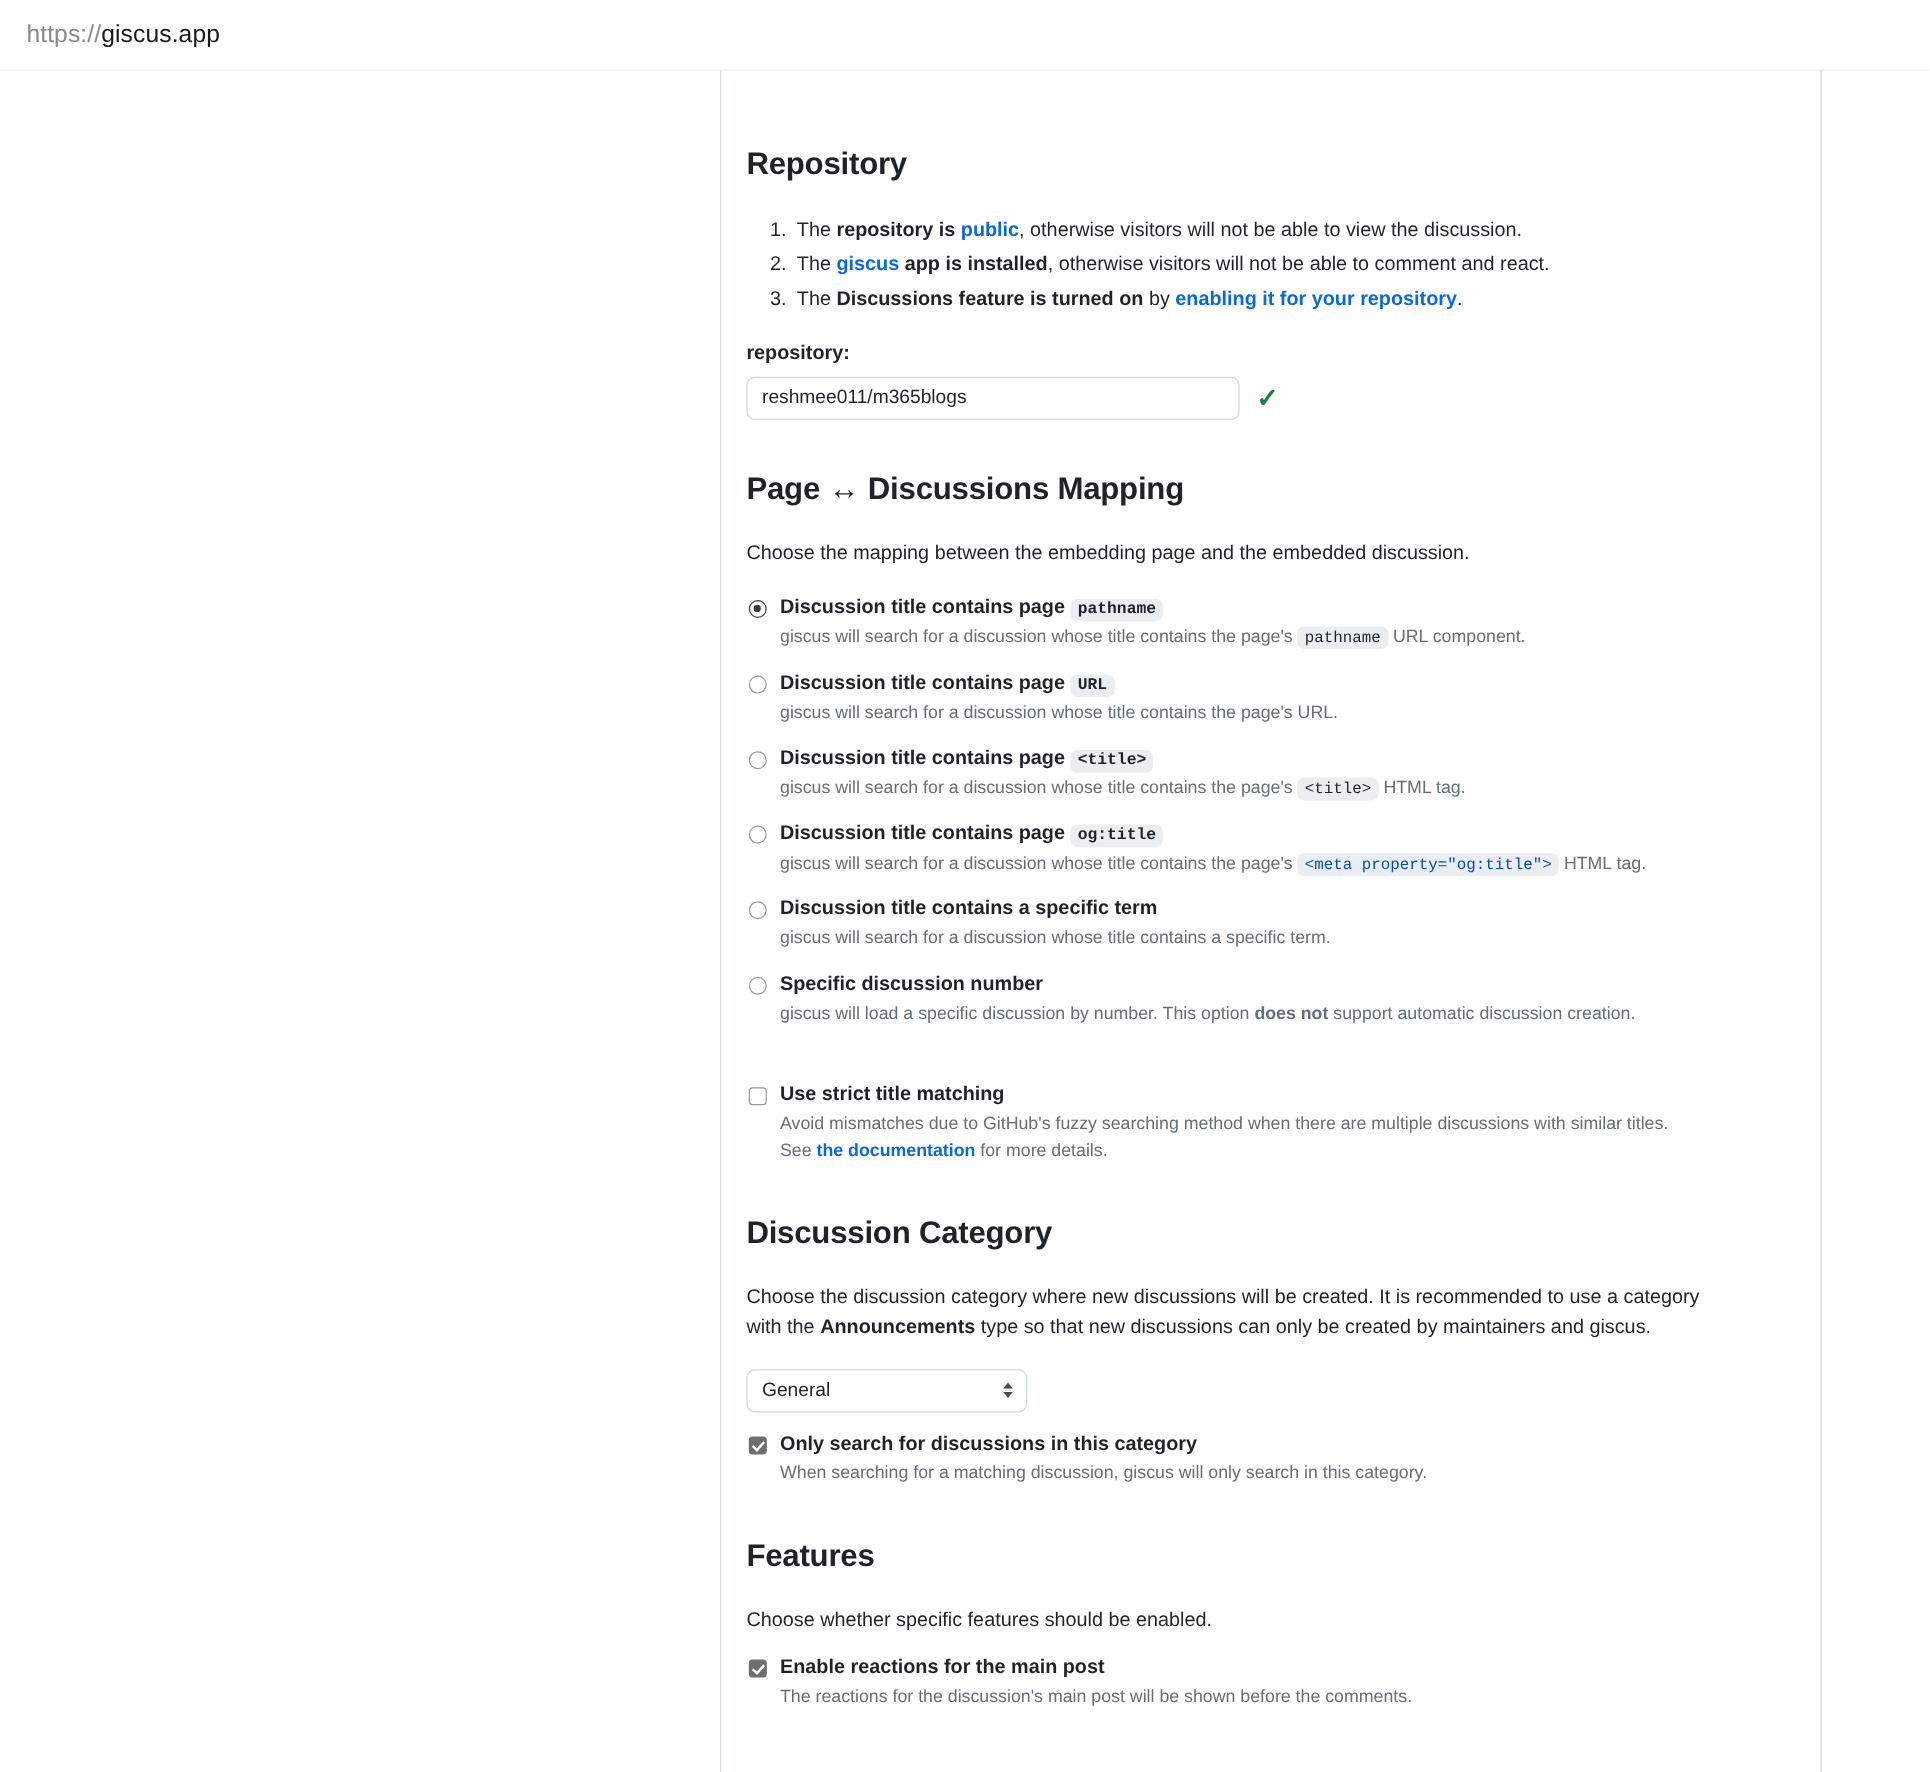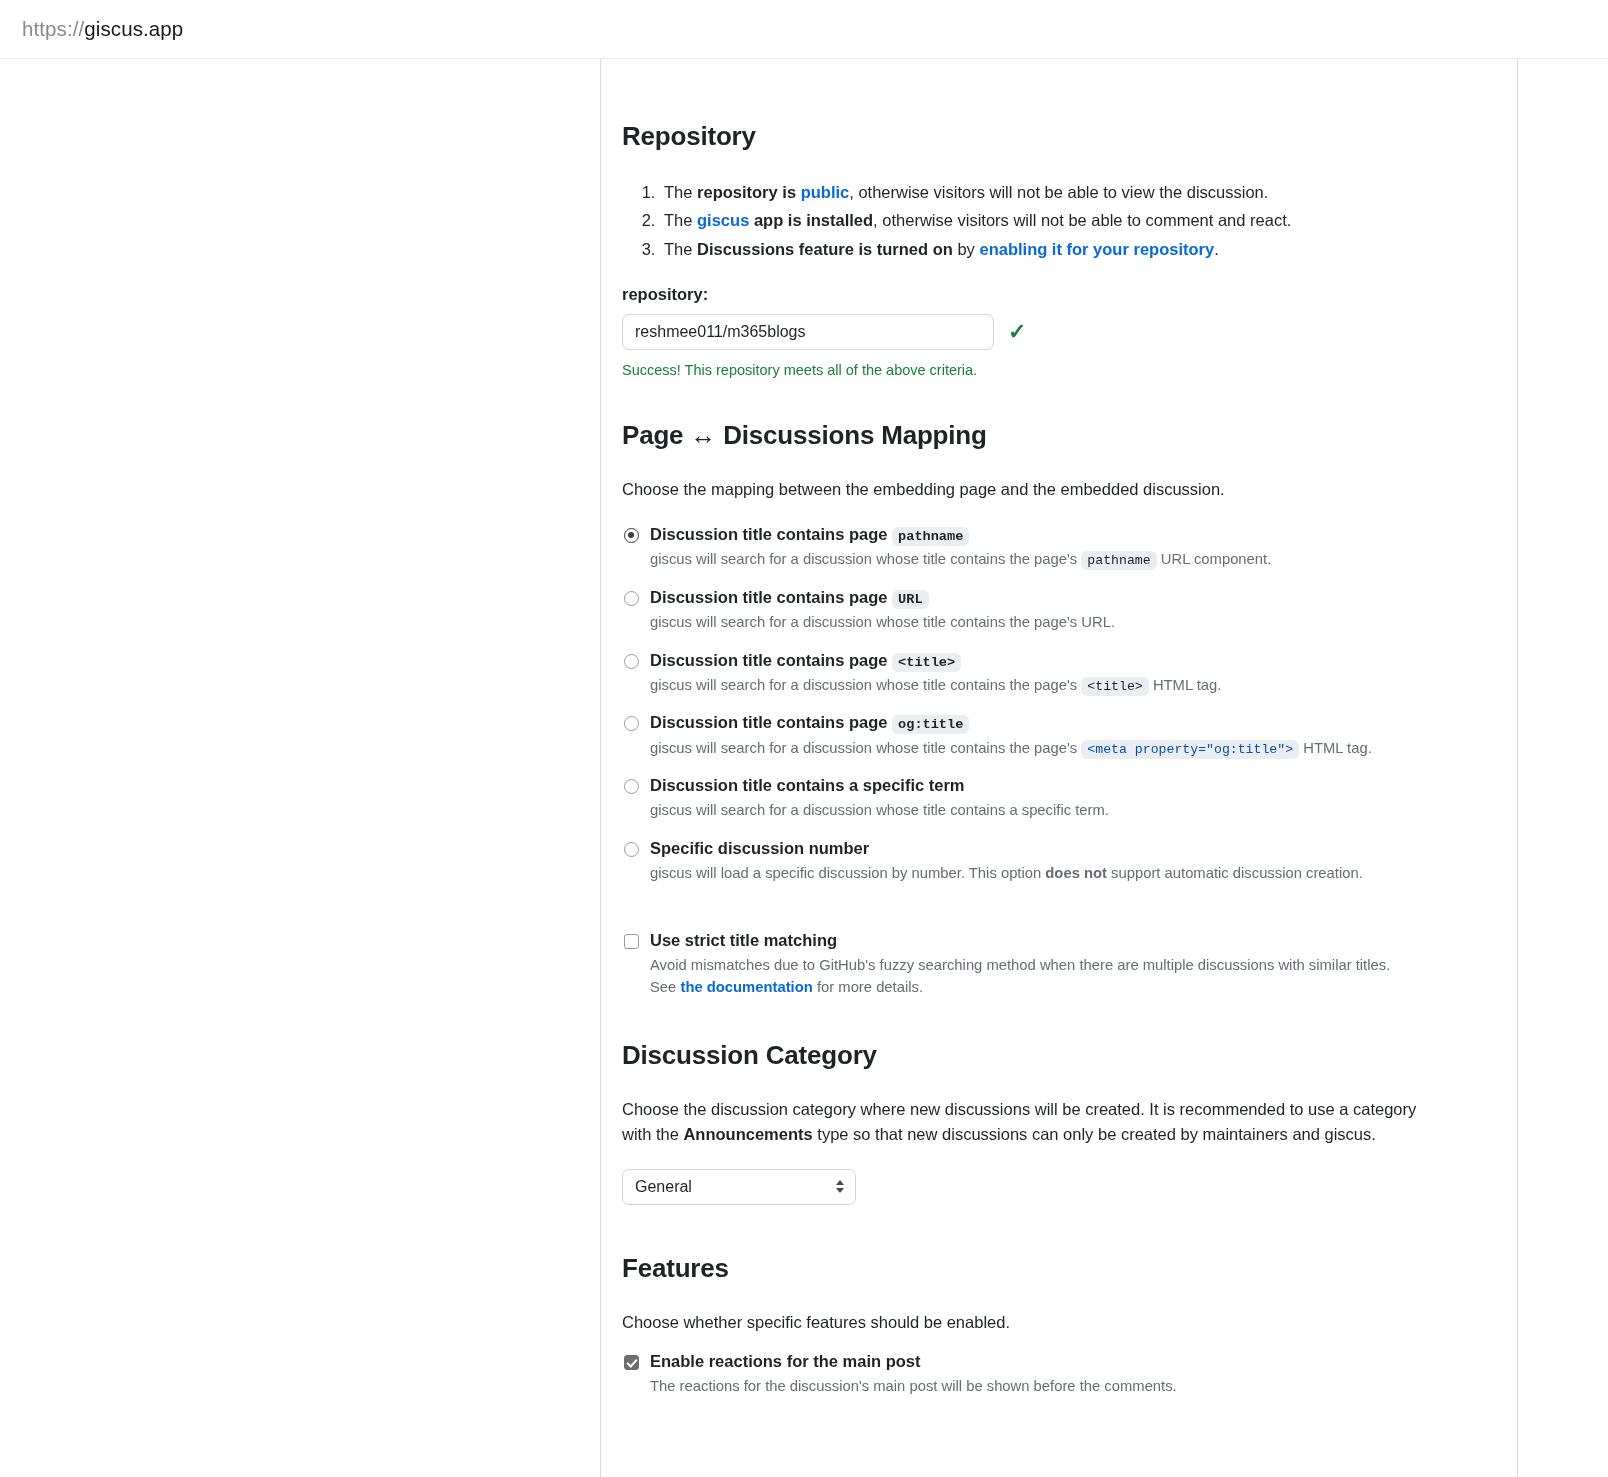--- a/index.html
+++ b/index.html
@@ -92,21 +92,21 @@
     font-weight: bold;
     margin: 22px 0 10px 0;
     color: #1f2328;
   }
   .field-row {
     display: flex;
     align-items: center;
     gap: 14px;
   }
   input.text-input {
-    width: 372px;
+    width: 411px;
     height: 36px;
     box-sizing: border-box;
     padding: 0 12px;
     font-family: "Liberation Sans", sans-serif;
     font-size: 16px;
     color: #1f2328;
     background: #ffffff;
     border: 1px solid #d0d7de;
     border-radius: 7px;
     outline: none;
@@ -270,21 +270,20 @@
         <li>
           <span>The </span><b>Discussions feature is turned on</b><span> by </span><a class="link" href="#">enabling it for your repository</a><span>.</span>
         </li>
       </ol>
 
       <div class="field-label">repository:</div>
       <div class="field-row">
         <input class="text-input" type="text" value="reshmee011/m365blogs" style="">
         <span class="check-ok">✓</span>
       </div>
-      <div class="success-msg">Success! This repository meets all of the above criteria.</div>
 
       <div class="gap-lg"></div>
 
       <h2 class="section">Page ↔ Discussions Mapping</h2>
       <p class="body">Choose the mapping between the embedding page and the embedded discussion.</p>
 
       <div class="opt first">
         <span class="control radio on"></span>
         <span class="texts">
           <span class="opt-title"><span>Discussion title contains page</span> <code class="badge">pathname</code></span>
@@ -350,20 +349,27 @@
       <div class="select-wrap">
         <select class="cat">
           <option>General</option>
         </select>
         <span class="select-arrows">
           <i class="up"></i>
             <i class="down"></i>
         </span>
       </div>
 
+      <div class="opt">
+        <span class="control cbox on"></span>
+        <span class="texts">
+          <span class="opt-title">Only search for discussions in this category</span>
+          <span class="opt-desc" style="display:block">When searching for a matching discussion, giscus will only search in this category.</span>
+        </span>
+      </div>
 
       <div class="gap-lg"></div>
 
       <h2 class="section">Features</h2>
       <p class="body">Choose whether specific features should be enabled.</p>
 
       <div class="opt">
         <span class="control cbox on"></span>
         <span class="texts">
           <span class="opt-title">Enable reactions for the main post</span>

